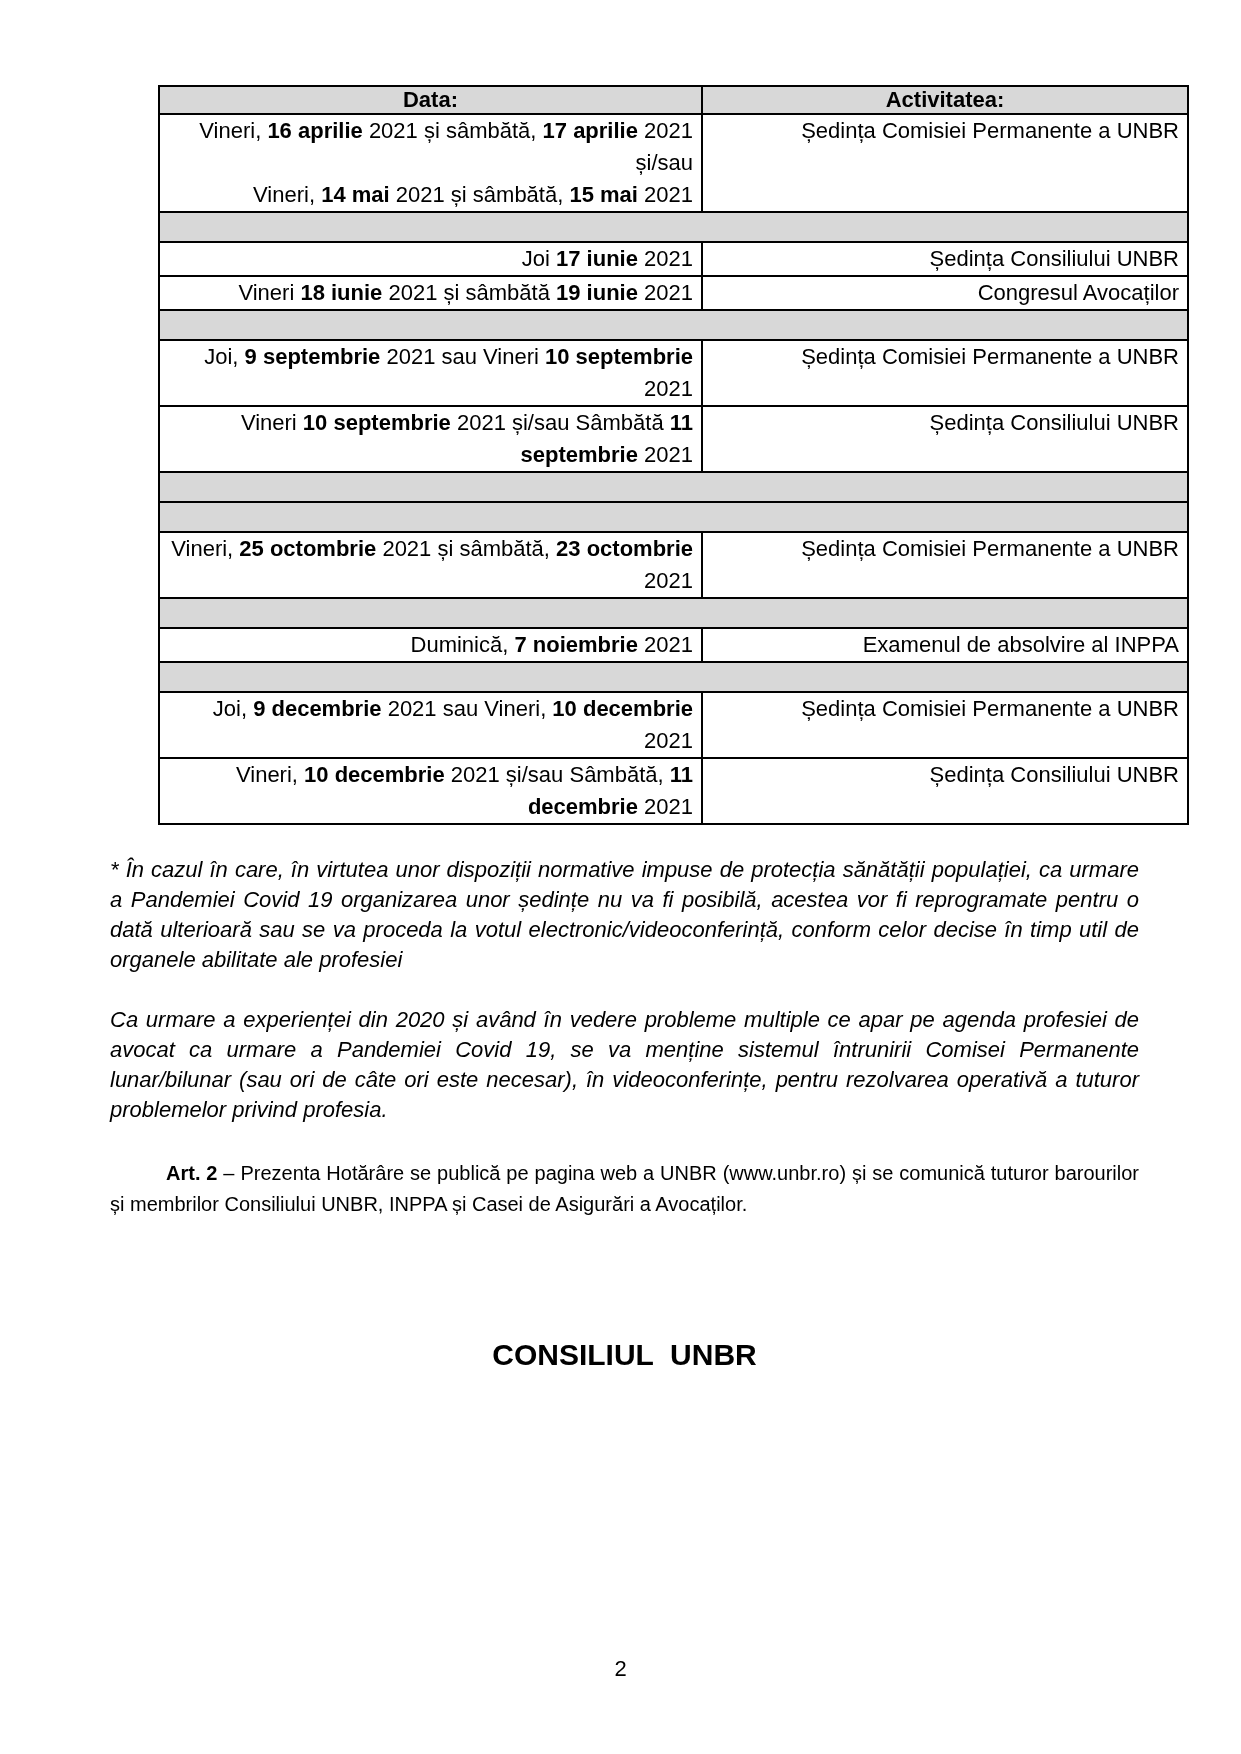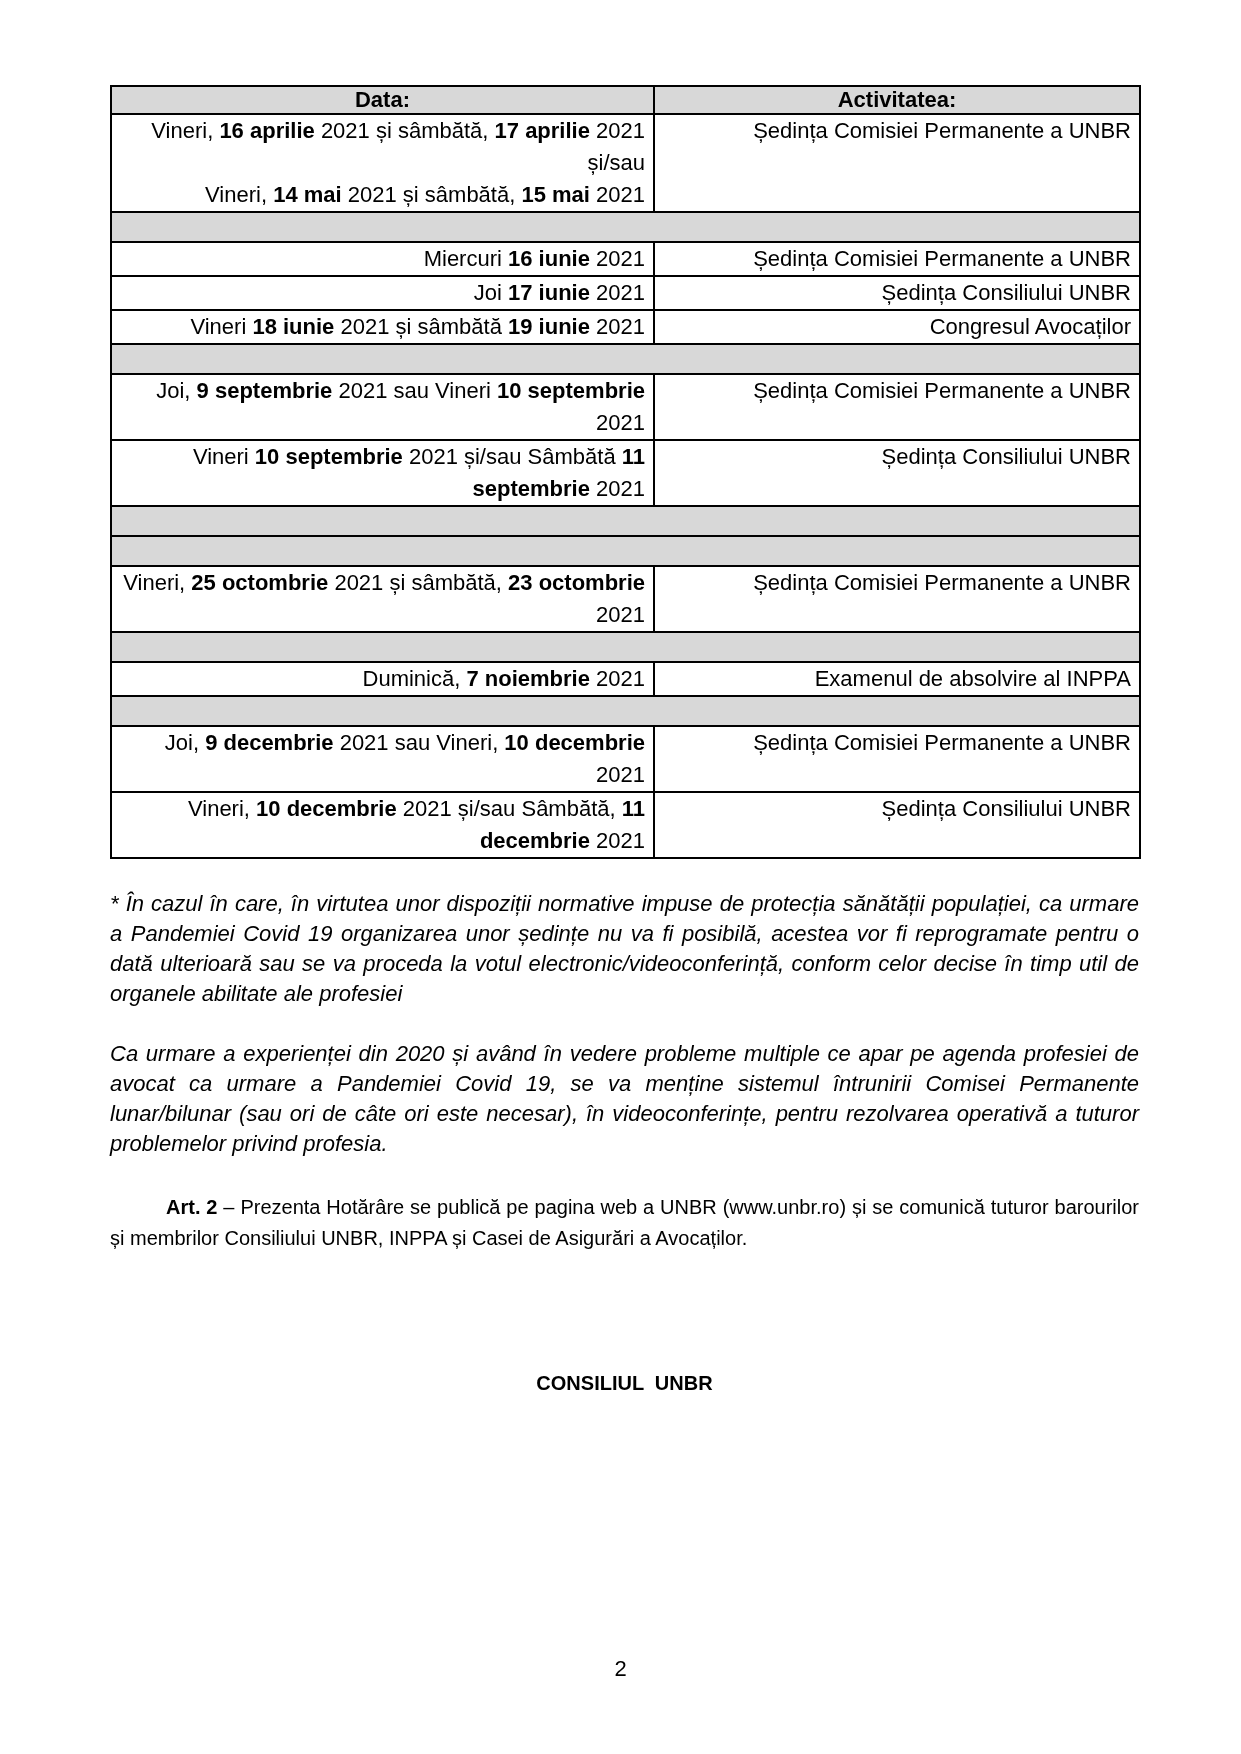--- a/index.html
+++ b/index.html
@@ -16,20 +16,21 @@
     height: 1754px;
     box-sizing: border-box;
     padding: 85px 102px 0 110px;
     background: #ffffff;
     overflow: hidden;
   }
   table.cal {
     border-collapse: collapse;
     width: 1029px;
     table-layout: fixed;
+    margin-left: 48px;
   }
   table.cal th, table.cal td {
     border: 2px solid #000000;
     font-size: 22px;
     line-height: 32px;
     padding: 0 8px;
     vertical-align: top;
     overflow: hidden;
     text-align: right;
   }
@@ -57,21 +58,21 @@
   }
   .art2 {
     font-size: 20px;
     line-height: 31px;
     text-align: justify;
     text-indent: 56px;
     margin: 33px 0 0 0;
     width: 1029px;
   }
   .sig {
-    font-size: 20px;
+    font-size: 30px;
     font-weight: bold;
     text-align: center;
     white-space: pre;
     margin: 118px 0 0 0;
     width: 1029px;
   }
   .pageno {
     position: absolute;
     left: 0;
     bottom: 72px;
@@ -97,24 +98,20 @@
         <th>Activitatea:</th>
       </tr>
     </thead>
     <tbody id="cal-body">
         <tr>
           <td class="date"><span>Vineri, </span><b>16 aprilie</b><span> 2021 și sâmbătă, </span><b>17 aprilie</b><span> 2021</span><br><span>și/sau</span><br><span>Vineri, </span><b>14 mai</b><span> 2021 și sâmbătă, </span><b>15 mai</b><span> 2021</span></td>
           <td class="act">Ședința Comisiei Permanente a UNBR</td>
         </tr>
         <tr class="sep">
           <td colspan="2"></td>
-        </tr>
-        <tr>
-          <td class="date"><span>Miercuri </span><b>16 iunie</b><span> 2021</span></td>
-          <td class="act">Ședința Comisiei Permanente a UNBR</td>
         </tr>
         <tr>
           <td class="date"><span>Joi </span><b>17 iunie</b><span> 2021</span></td>
           <td class="act">Ședința Consiliului UNBR</td>
         </tr>
         <tr>
           <td class="date"><span>Vineri </span><b>18 iunie</b><span> 2021 și sâmbătă </span><b>19 iunie</b><span> 2021</span></td>
           <td class="act">Congresul Avocaților</td>
         </tr>
         <tr class="sep">

